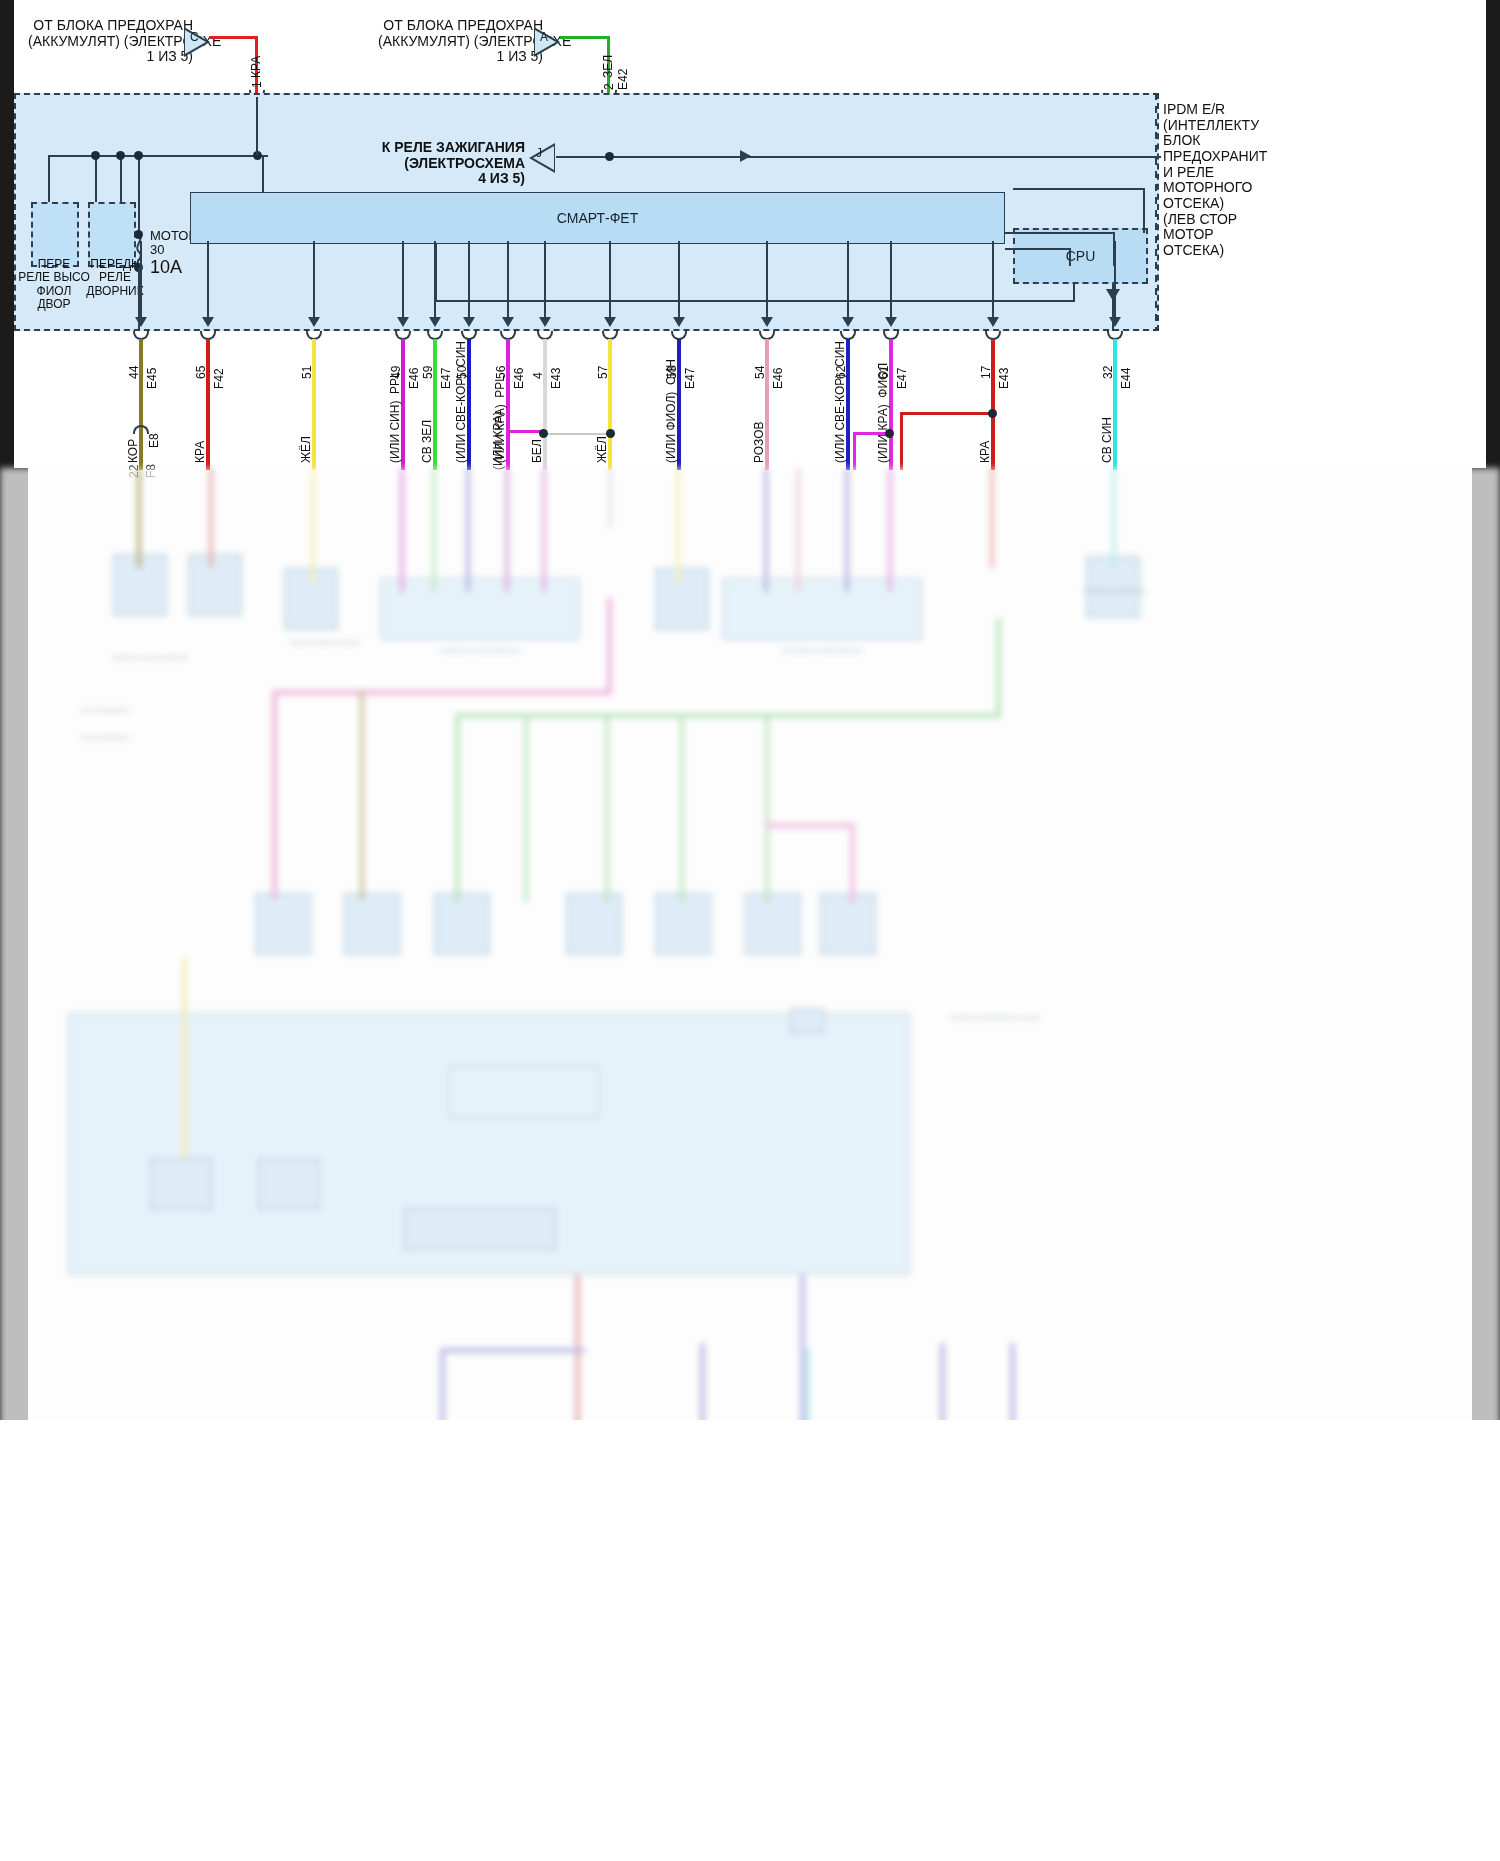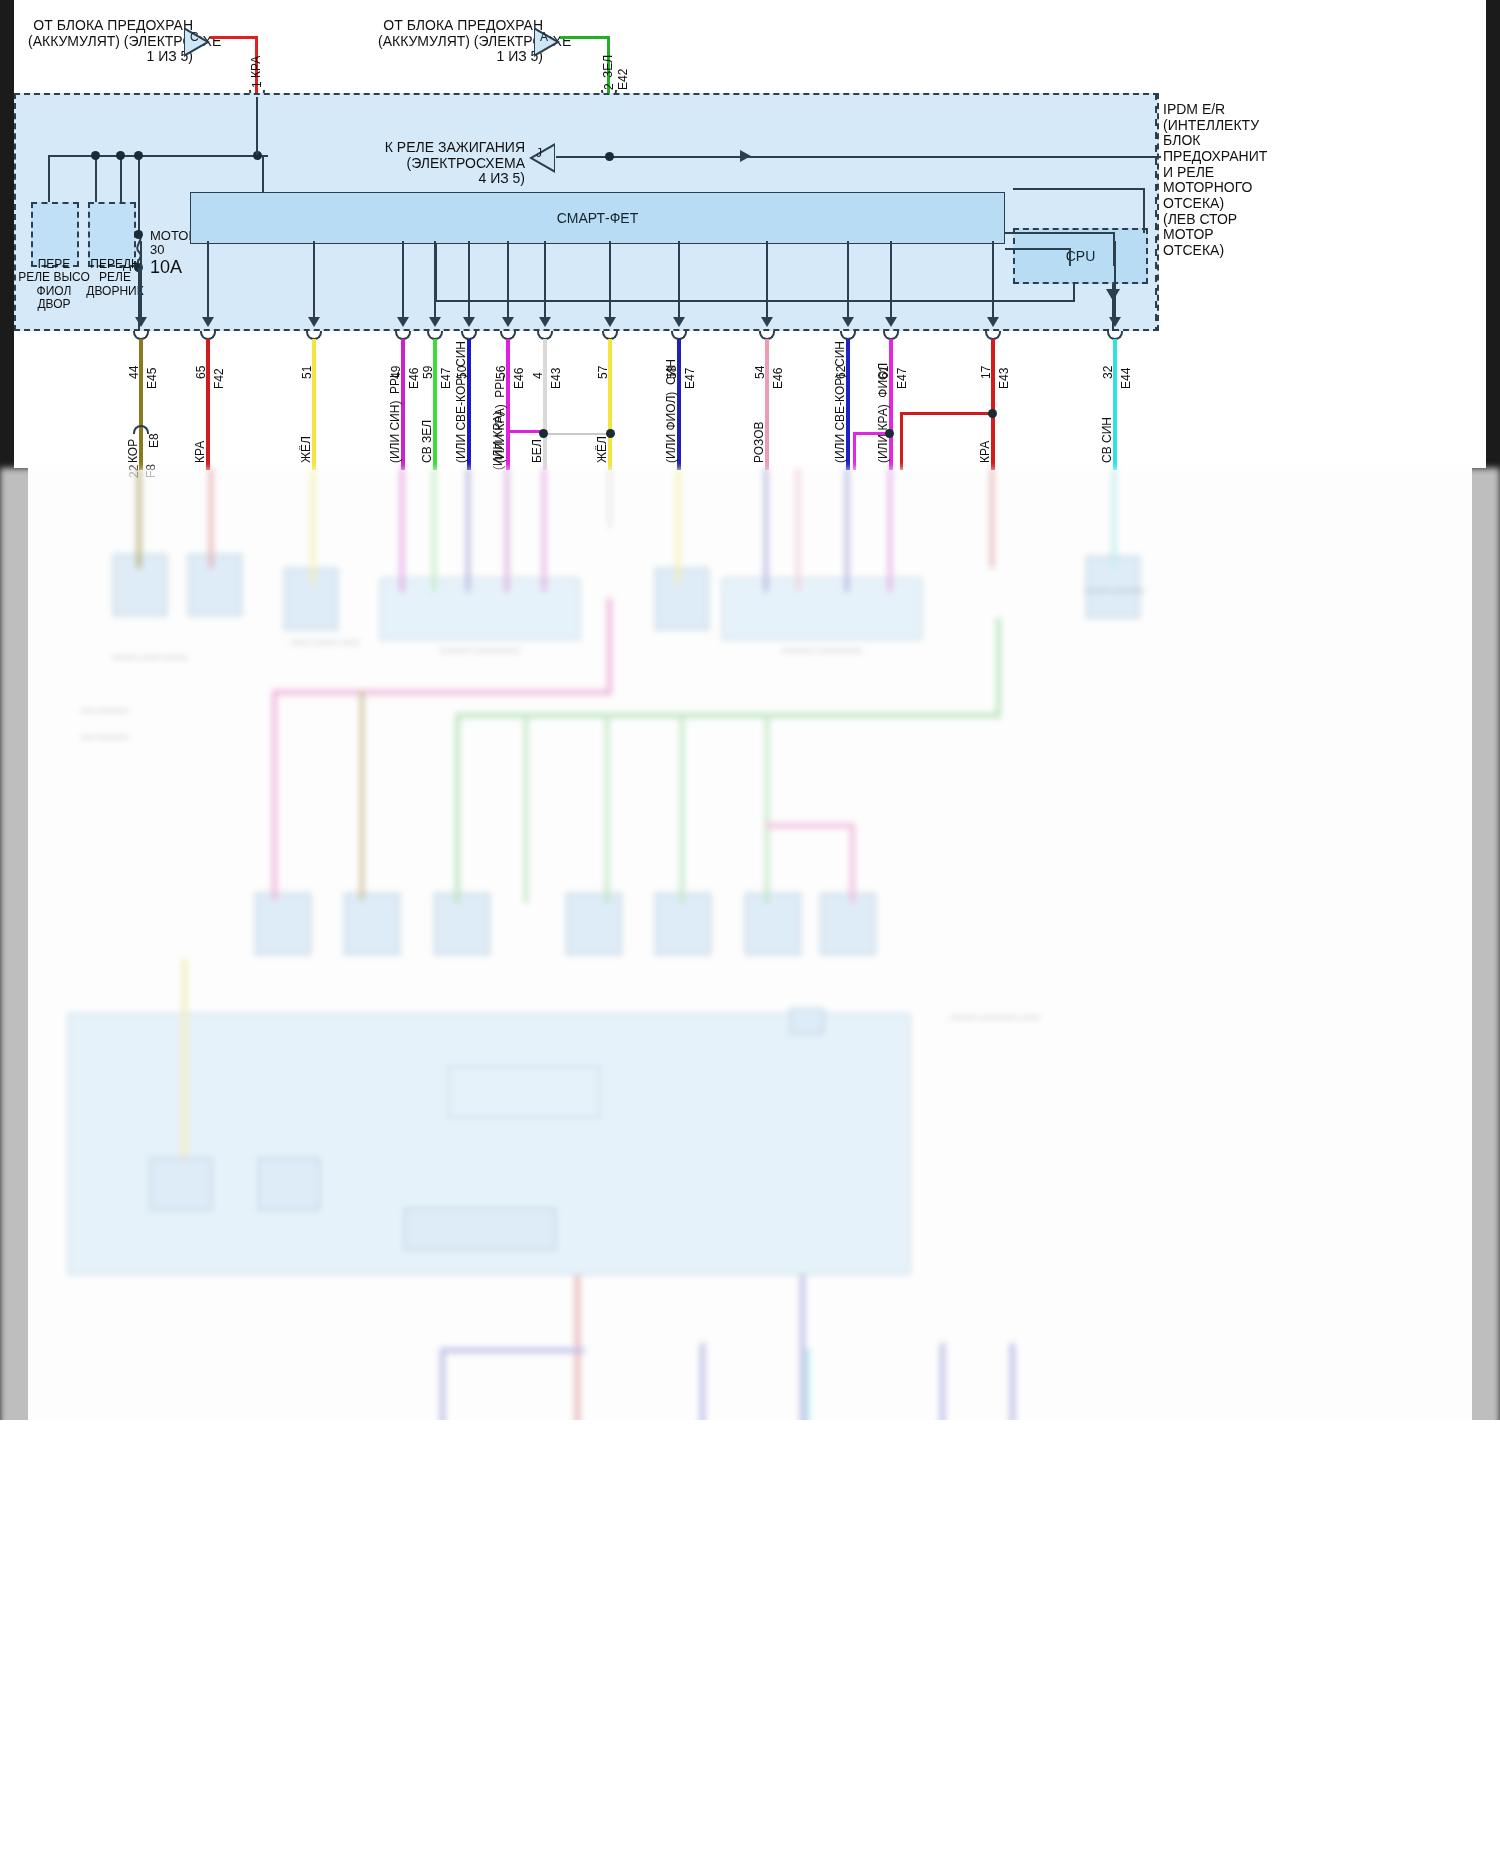--- a/index.html
+++ b/index.html
@@ -132,21 +132,21 @@
 БЛОК
 ПРЕДОХРАНИТ
 И РЕЛЕ
 МОТОРНОГО
 ОТСЕКА)
 (ЛЕВ СТОР
 МОТОР
 ОТСЕКА)</div>
   <div class="vline" style="left:1155px;top:93px;height:238px;border-left:0;background:repeating-linear-gradient(#2b3f4e 0 7px, transparent 7px 13px);width:2px;"></div>
 
-  <div class="txt" style="left:380px;top:140px;font-size:14px;text-align:right;width:145px;">К РЕЛЕ ЗАЖИГАНИЯ
+  <div class="txt" style="left:380px;top:140px;font-size:14px;text-align:right;width:145px;font-weight:bold;">К РЕЛЕ ЗАЖИГАНИЯ
 (ЭЛЕКТРОСХЕМА
 4 ИЗ 5)</div>
   <div class="tri-left" style="left:529px;top:143px;">
       <span class="inner"></span>
     </div>
   <div class="tri-label" style="left:536px;top:146px;">J</div>
 
   <div class="hline" style="left:556px;top:156px;width:605px;"></div>
   <div class="dot" style="left:605px;top:152px;"></div>
   <div style="position:absolute;left:740px;top:150px;width:0;height:0;border-top:6px solid transparent;border-bottom:6px solid transparent;border-left:11px solid #2b3f4e;"></div>

